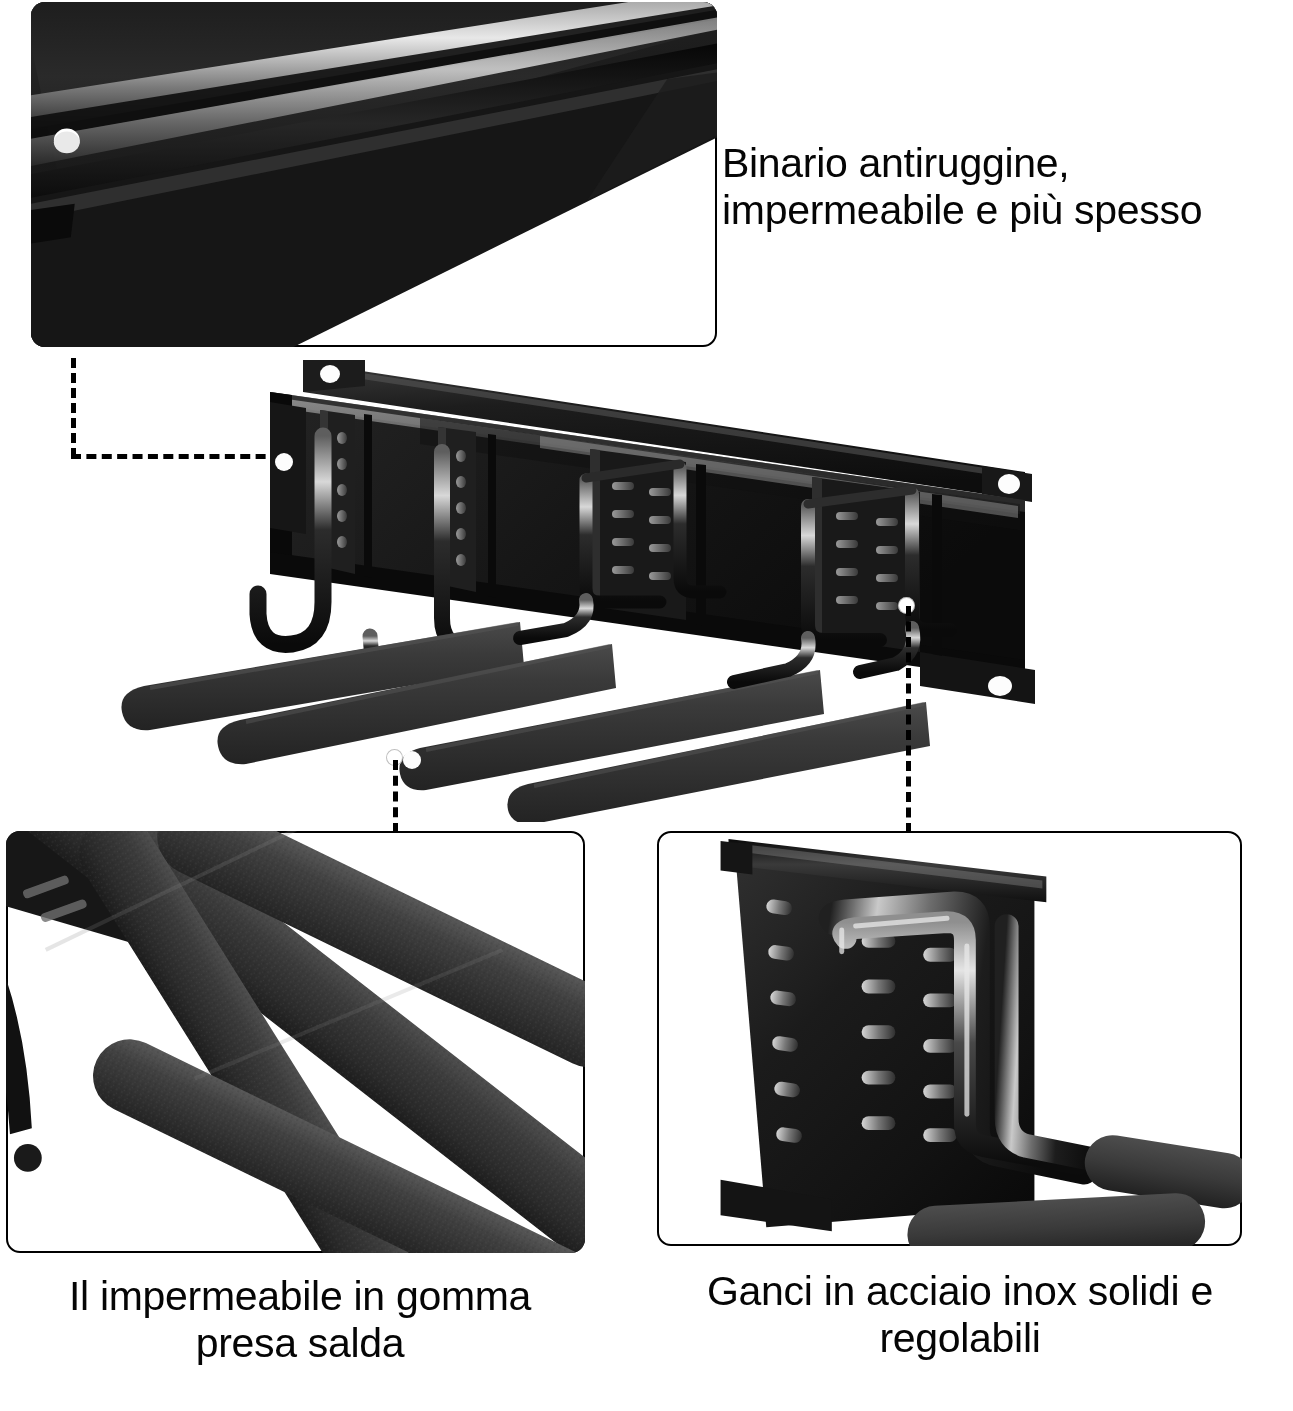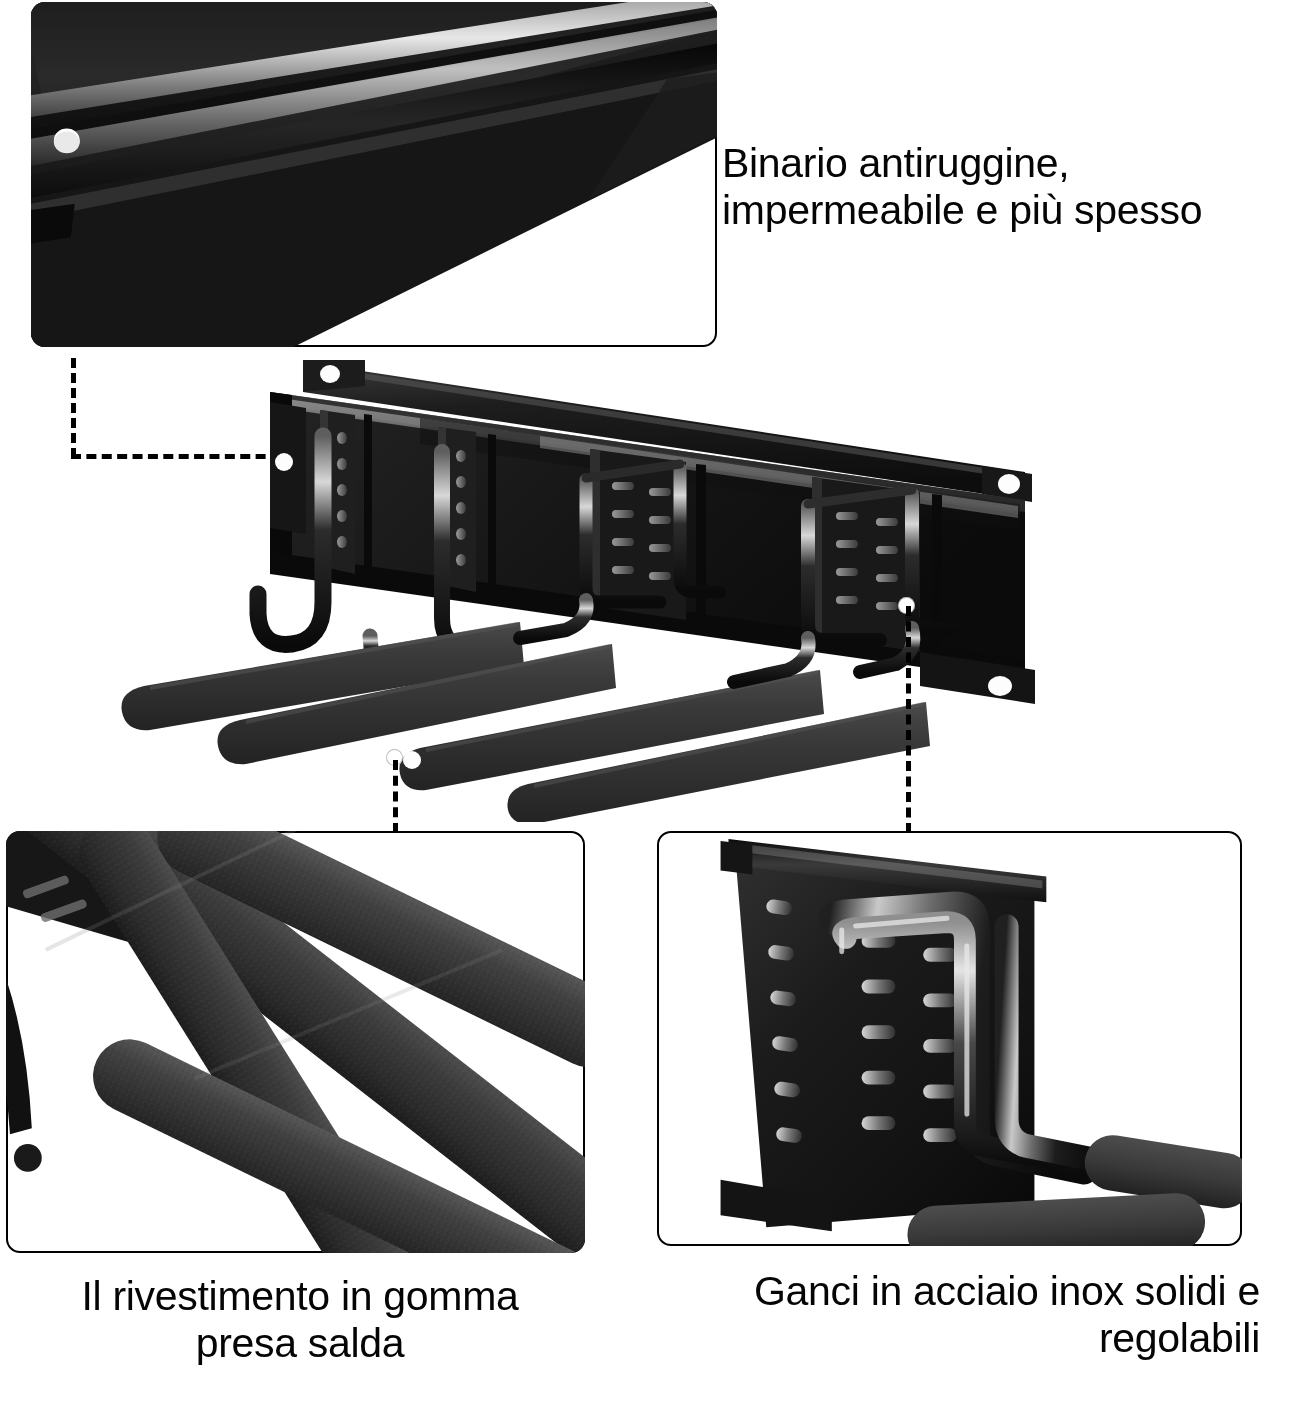--- a/index.html
+++ b/index.html
@@ -56,21 +56,21 @@
   #caption-rail {
     left: 722px; top: 140px; width: 575px;
     text-align: left;
   }
   #caption-rubber {
     left: 0px; top: 1273px; width: 600px;
     text-align: center;
   }
   #caption-hook {
     left: 660px; top: 1268px; width: 600px;
-    text-align: right;
+    text-align: center;
   }
 
   
   .leader-v {
     position: absolute;
     width: 0;
     border-left: 5px dashed #000000;
   }
   .leader-h {
     position: absolute;
@@ -413,21 +413,21 @@
           <rect x="60" y="330" width="620" height="74" rx="37" fill="url(#grain)" transform="rotate(26 370 367)" opacity="0.85"></rect>
         </g>
 
         <path d="M40,120 L330,-20" stroke="#8a8a8a" stroke-width="4" opacity="0.22" fill="none"></path>
         <path d="M190,250 L500,120" stroke="#8a8a8a" stroke-width="4" opacity="0.18" fill="none"></path>
       </svg>
     </div>
   </div>
 
   <div class="caption" id="caption-rubber">
-    <div>Il rivestimento in gomma</div>
+    <div>Il impermeabile in gomma</div>
     <div>presa salda</div>
   </div>
 
   <div class="panel" id="panel-hook">
     <div class="panel-clip">
       <svg id="hook-macro" viewBox="0 0 589 419" preserveAspectRatio="none">
         <defs>
           <linearGradient id="plateG" x1="0.1" y1="0" x2="0.9" y2="1">
             <stop offset="0" stop-color="#2e2e2e"></stop>
             <stop offset="0.35" stop-color="#1b1b1b"></stop>

